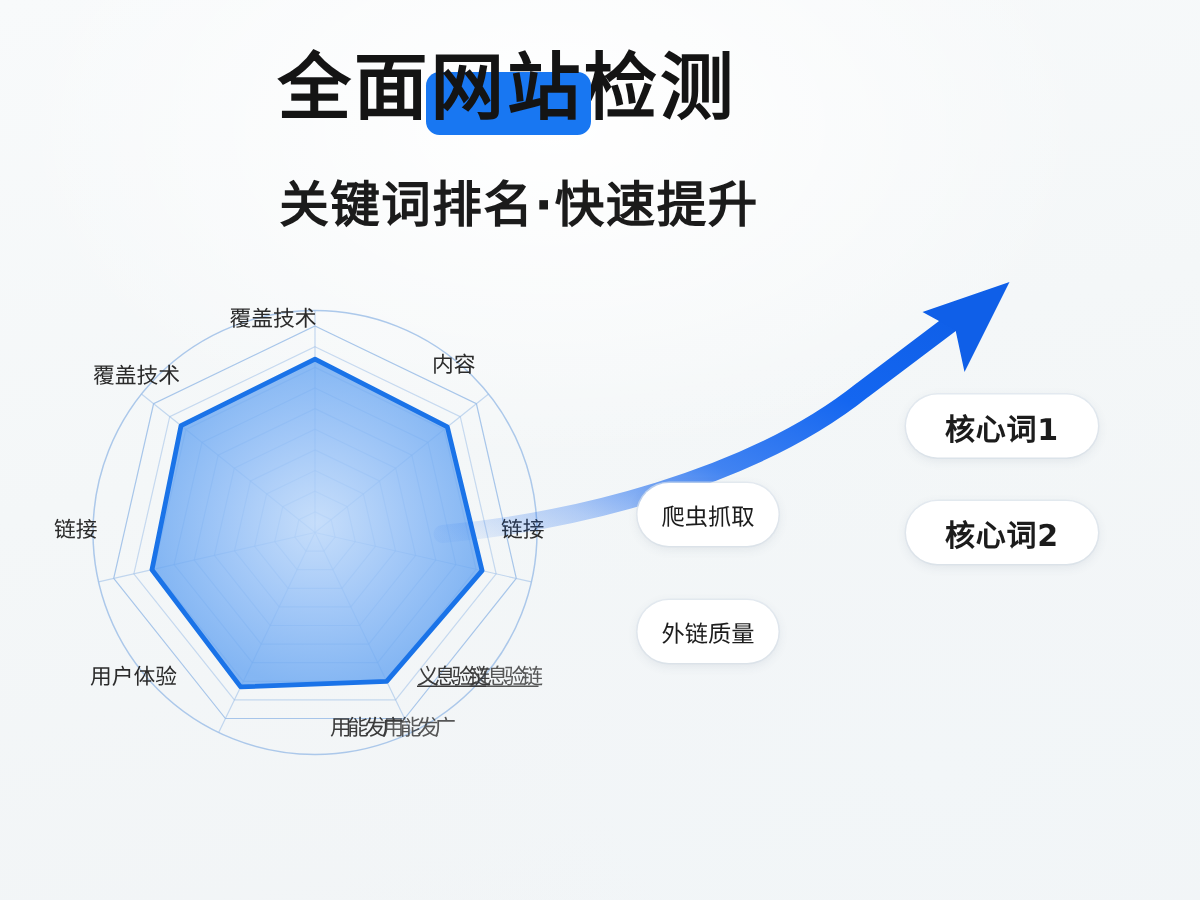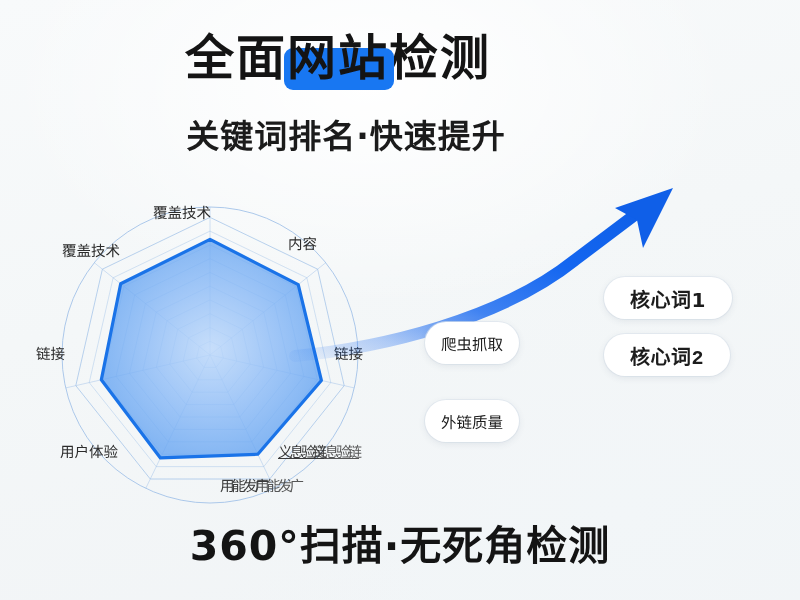--- a/index.html
+++ b/index.html
@@ -213,18 +213,17 @@
         <stop offset="100%" stop-color="#0f5fe8" stop-opacity="1"></stop>
       </linearGradient>
     </defs>
     <path d="M 10 176 C 95 168, 215 140, 290 80 L 355 31" fill="none" stroke="url(#arrowGrad)" stroke-width="12" stroke-linecap="round"></path>
     <path d="M 388 8 L 330 28 L 352 40 L 358 68 Z" fill="#0f5fe8"></path>
   </svg>
 
   <div class="pill pill-sm" style="left:425px; top:322px;">爬虫抓取</div>
   <div class="pill pill-sm" style="left:425px; top:400px;">外链质量</div>
 
-  <div class="pill pill-lg" style="left:604px; top:277px;">核心词1</div>
-  <div class="pill pill-lg" style="left:604px; top:334px;font-family:Liberation Mono, monospace;">核心词2</div>
-
-  <div class="bottom-title">360°扫描·无死角检测</div>
+  <div class="pill pill-lg" style="left:604px; top:263px;">核心词1</div>
+  <div class="pill pill-lg" style="left:604px; top:334px;">核心词2</div>
+
 
 </div>
 
 </body></html>

